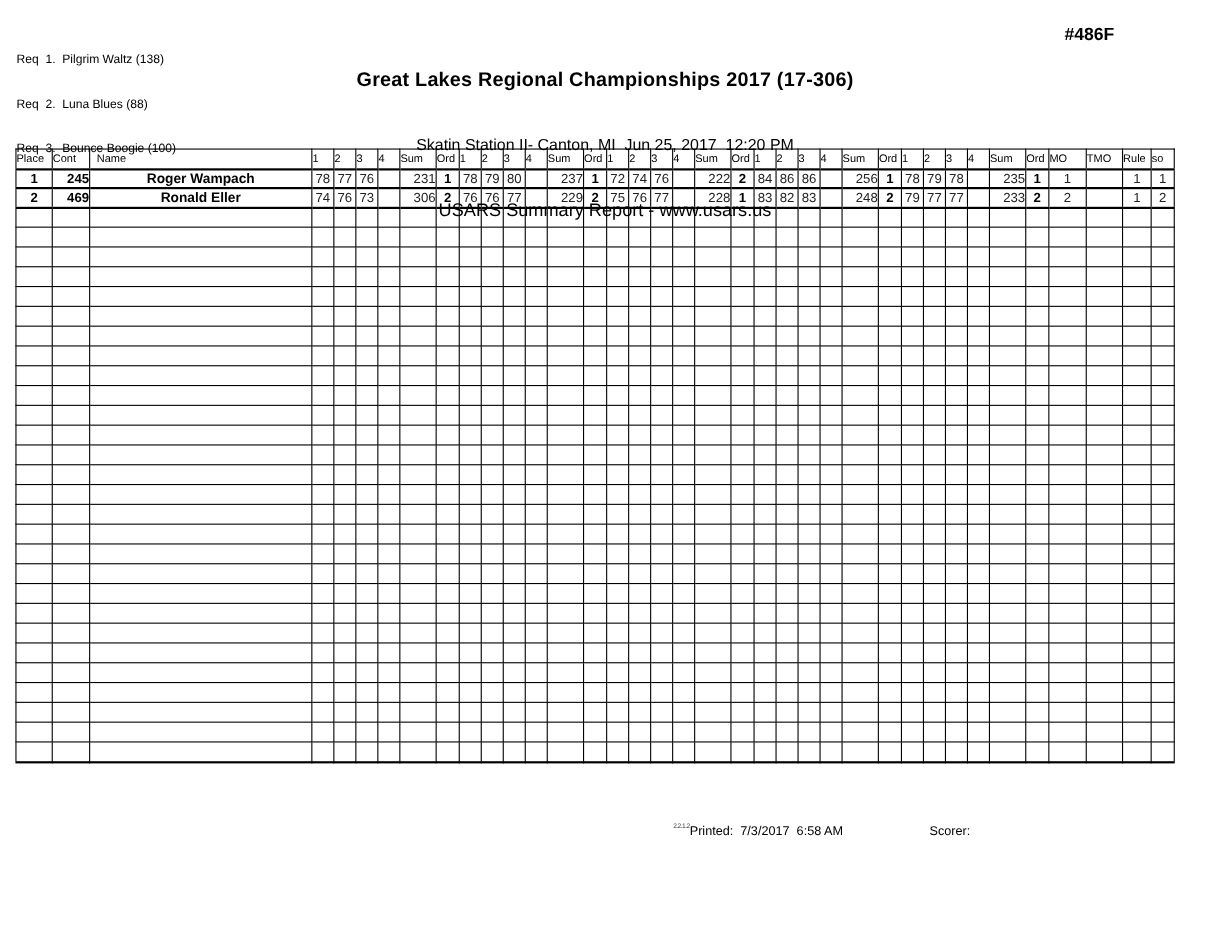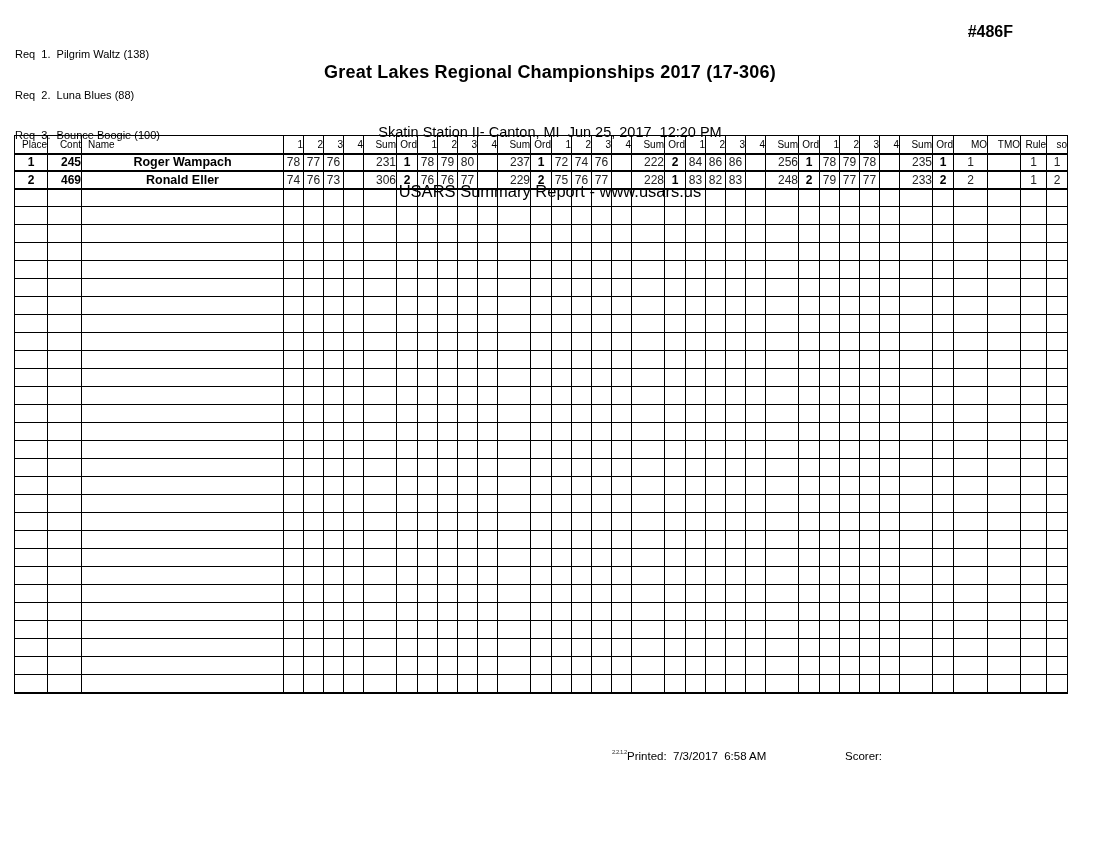--- a/index.html
+++ b/index.html
@@ -20,21 +20,21 @@
   table.results {
     position:absolute; left:14px; top:135px;
     border-collapse:collapse; table-layout:fixed;
     border-bottom:2px solid #000;
   }
   table.results td { border:1px solid #000; overflow:hidden; padding:0; vertical-align:middle; }
   td.nob { border:none; background:#fff; }
   tr.jrow td { height:21px; }
   td.jname { font-size:13px; padding-left:5px; white-space:pre; text-align:left; }
   td.jname.j-last { border-right:3px solid #000; }
-  tr.sub td { height:18px; font-size:10px; text-align:right; border-bottom:2px solid #000; }
+  tr.sub td { height:18px; font-size:10px; text-align:left; border-bottom:2px solid #000; }
   tr.sub td.name-h { text-align:left; padding-left:6px; }
   td.ord { border-left:3px solid #000; border-right:3px solid #000; }
   tr.data td { height:17.5px; border-bottom:2px solid #000; }
   tr.empty td { height:18px; }
   td.place { font-weight:bold; font-size:12px; text-align:center; }
   td.cont  { font-weight:bold; font-size:12px; text-align:right; padding-right:4px; }
   td.nm    { font-weight:bold; font-size:12.5px; text-align:center; padding-left:6px; white-space:pre; }
   td.sc    { font-size:12px; text-align:center; color:#222; }
   td.sum   { font-size:12px; text-align:right; padding-right:3px; color:#222; }
   td.ordv  { font-weight:bold; font-size:12px; text-align:center; }

